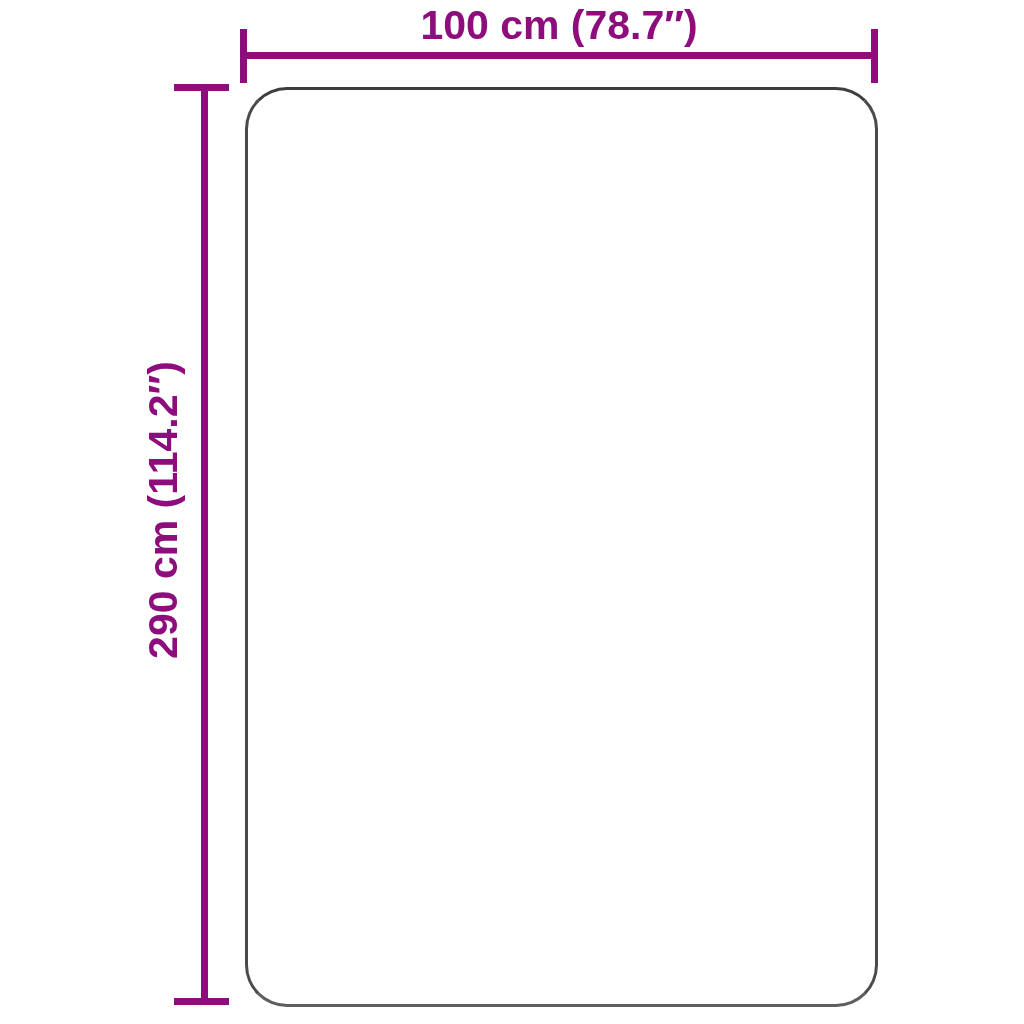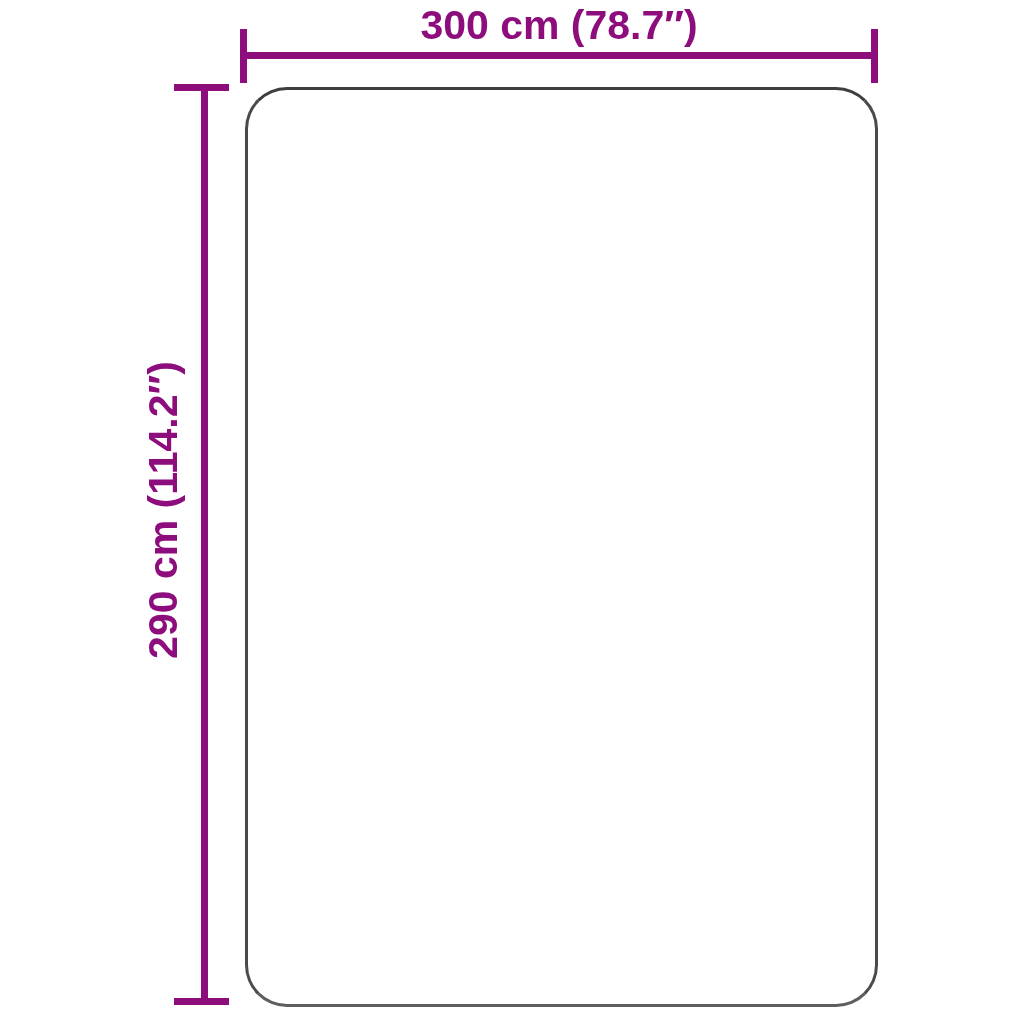--- a/index.html
+++ b/index.html
@@ -85,21 +85,21 @@
 <body>
 
 <div class="canvas">
 
   <div class="rug"></div>
 
   <div>
     <div class="dim-line h-line"></div>
     <div class="dim-cap h-cap left"></div>
     <div class="dim-cap h-cap right"></div>
-    <div class="h-label">300 cm (78.7″)</div>
+    <div class="h-label">100 cm (78.7″)</div>
   </div>
 
   <div>
     <div class="dim-line v-line"></div>
     <div class="dim-cap v-cap top"></div>
     <div class="dim-cap v-cap bottom"></div>
     <div class="v-label">290 cm (114.2″)</div>
   </div>
 
 </div>

